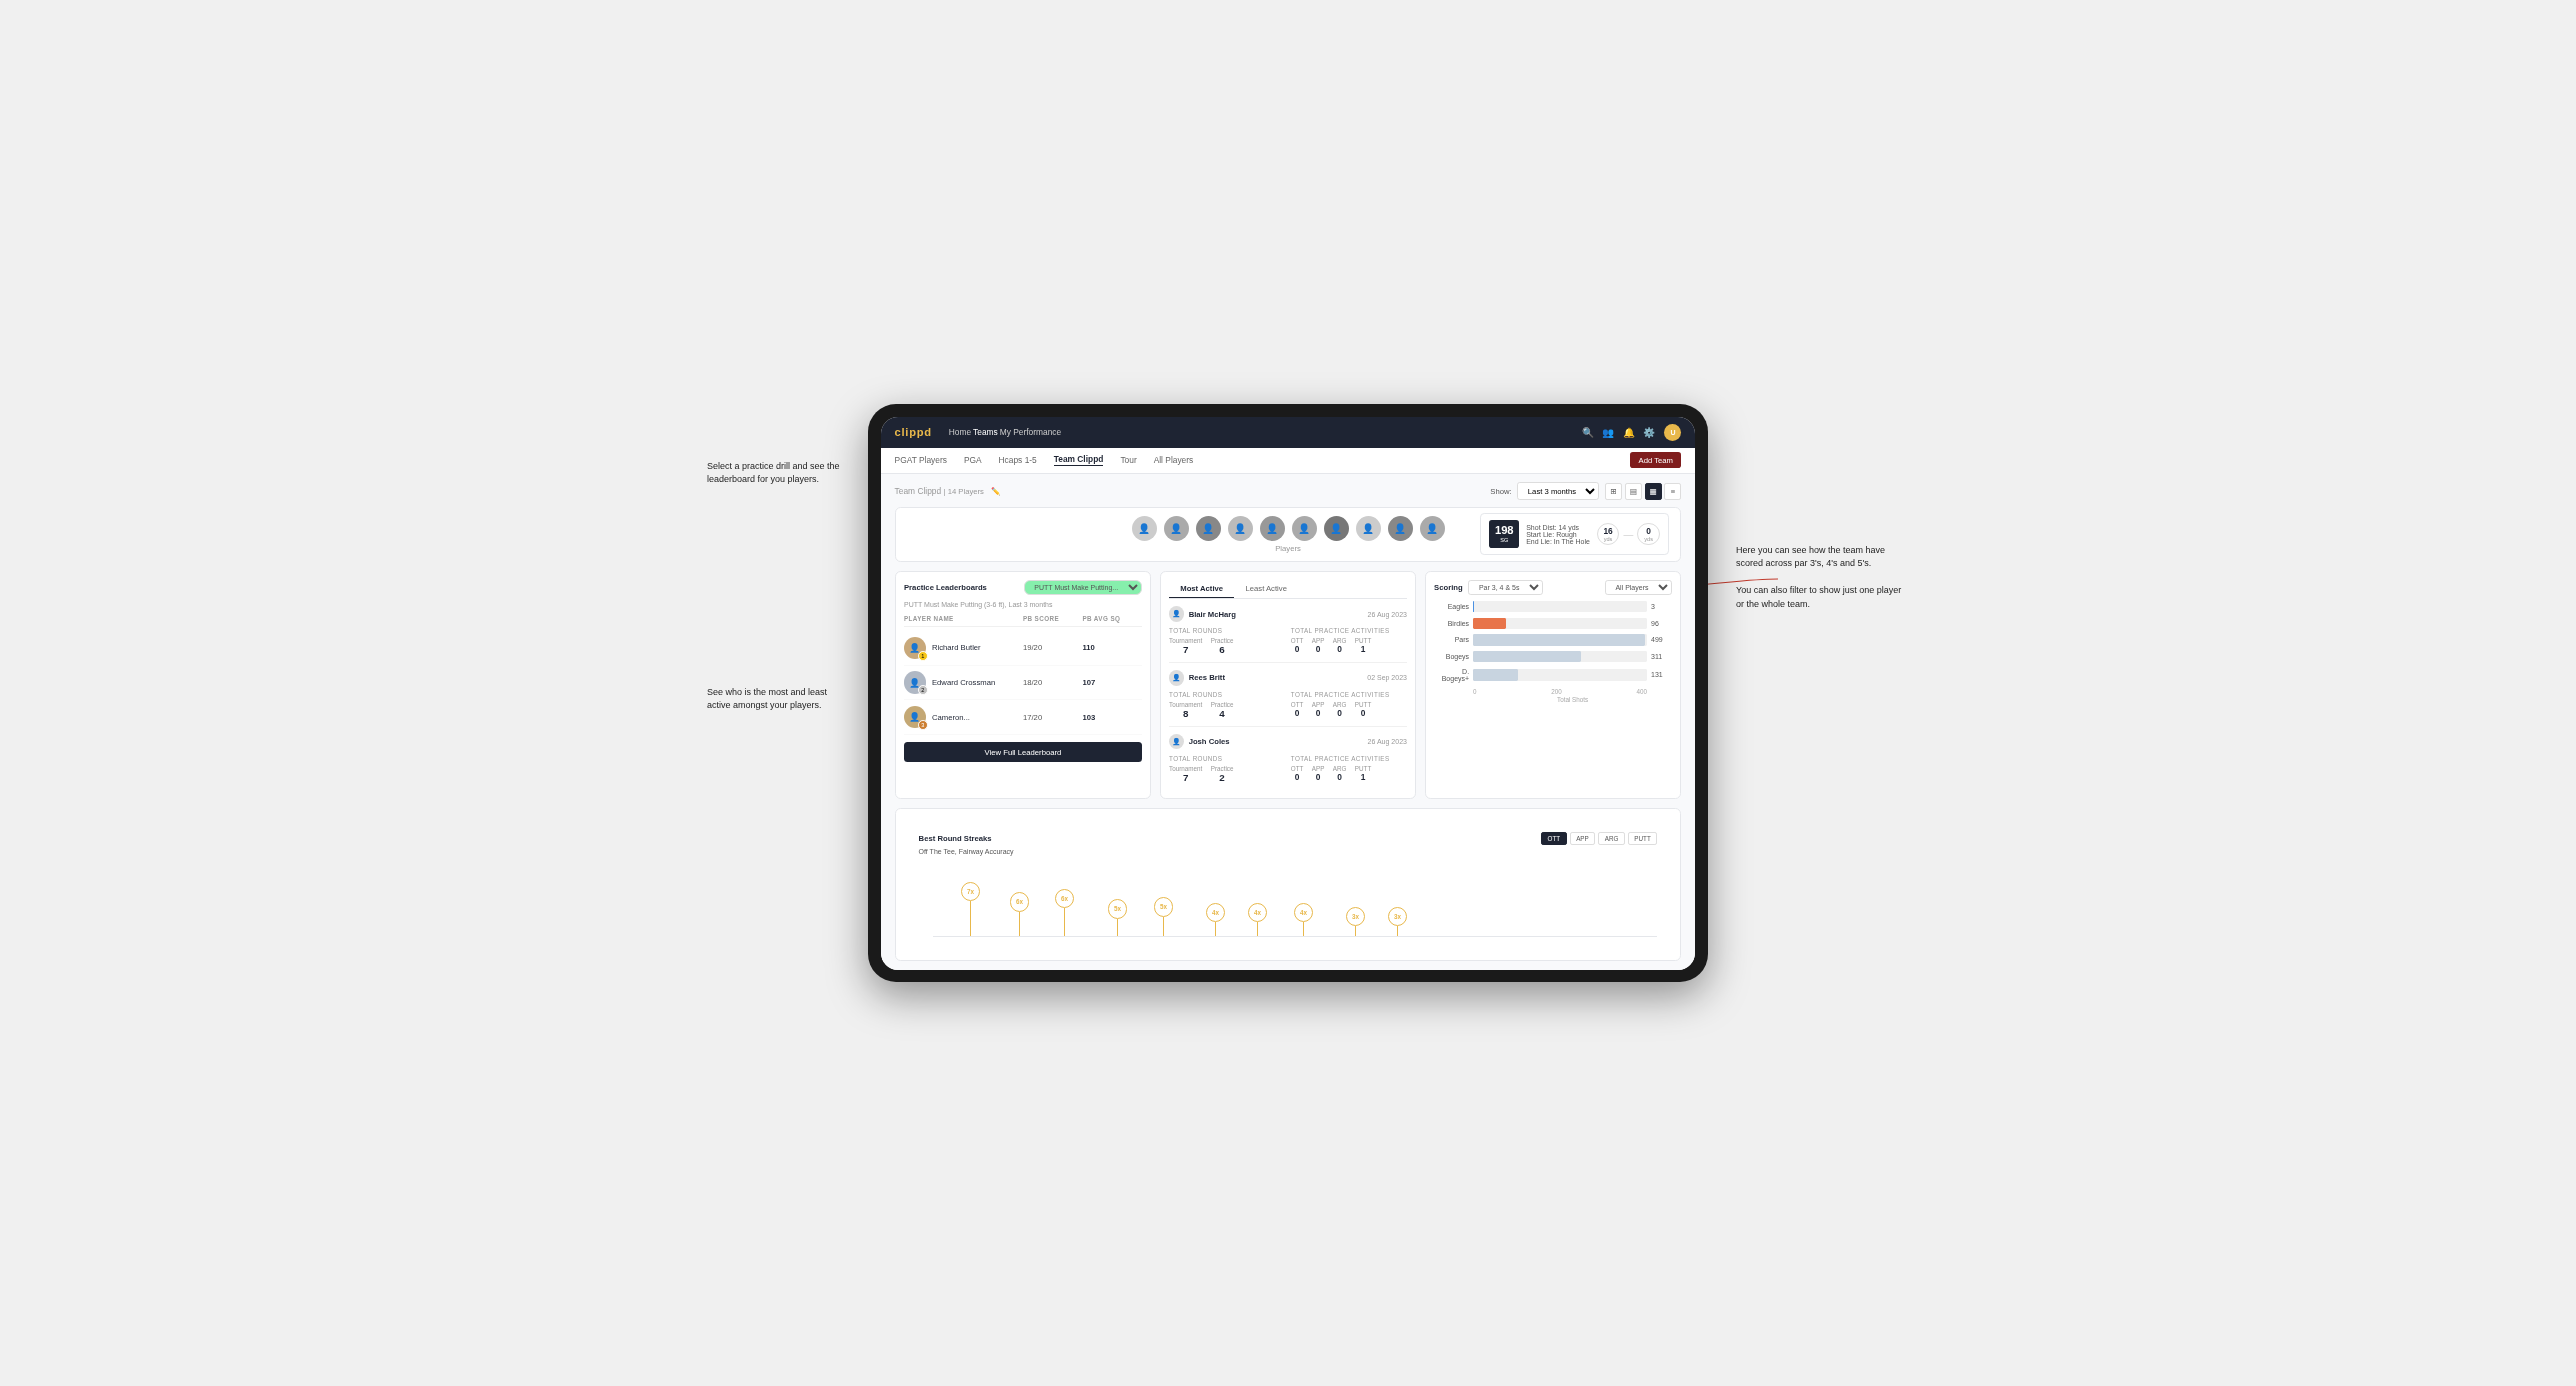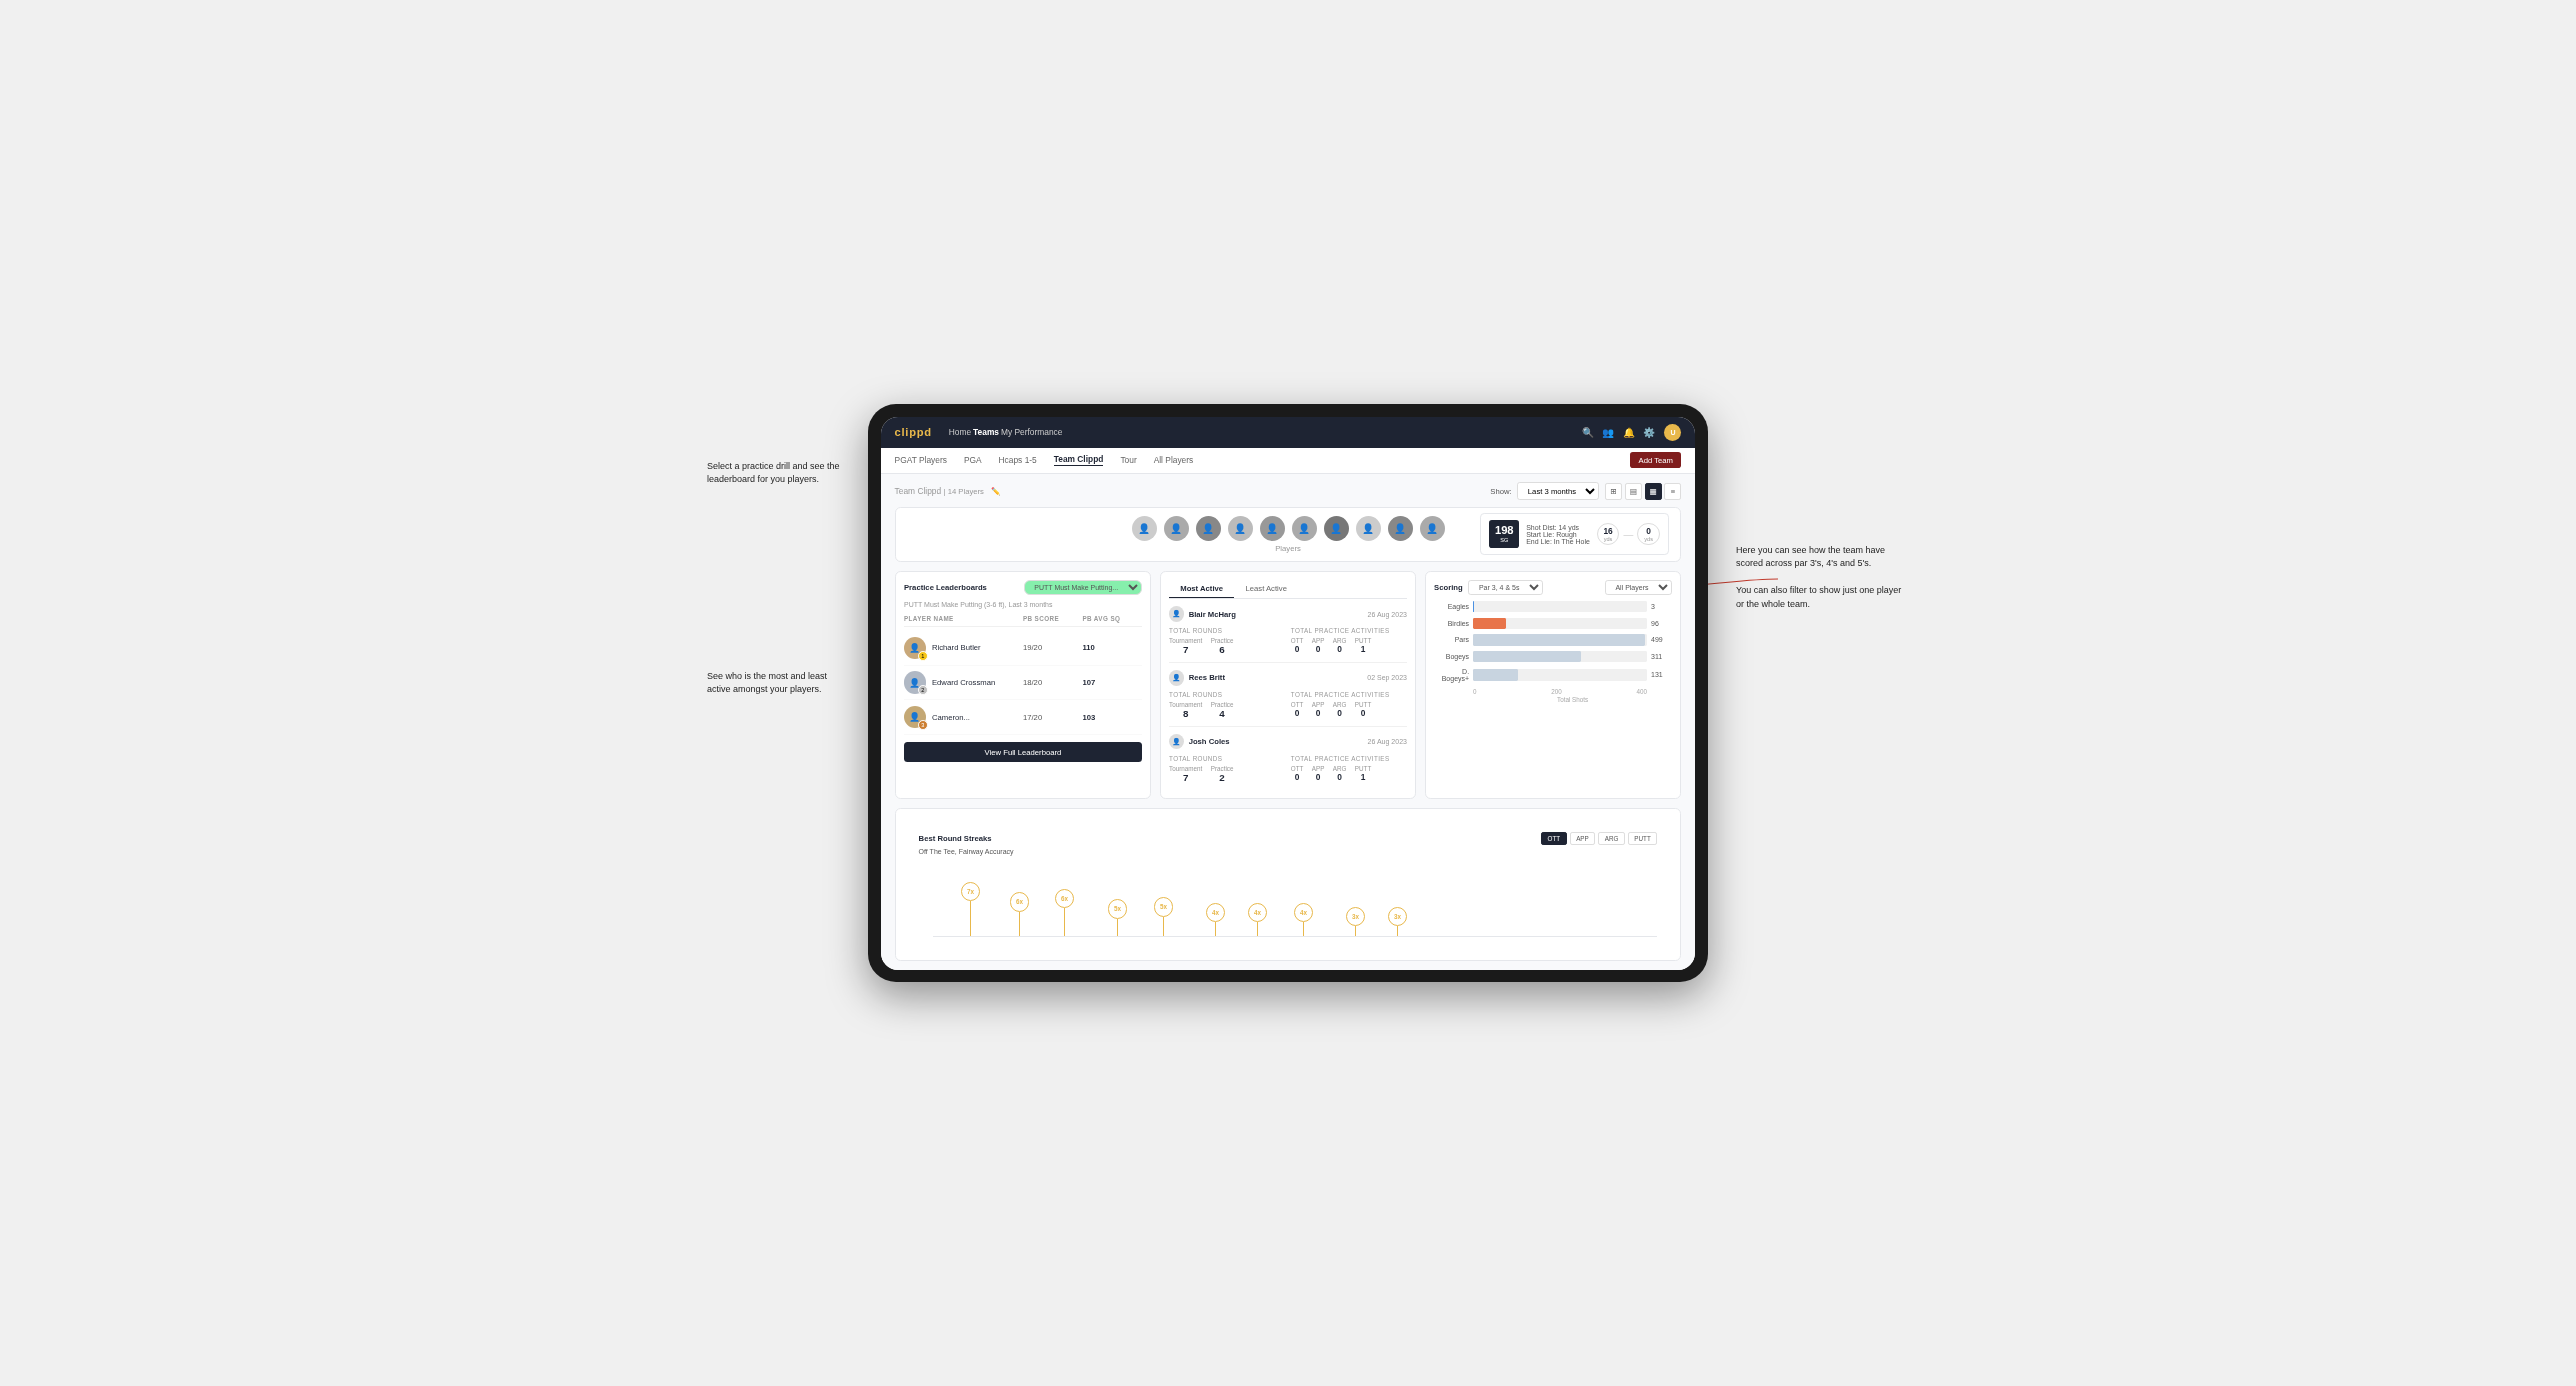--- a/index.html
+++ b/index.html
@@ -25,21 +25,21 @@
       font-size: 9px;
       color: #222;
       line-height: 1.5;
       max-width: 140px;
     }
     .annotation-top-left {
       top: 56px;
       left: -161px;
     }
     .annotation-bottom-left {
-      top: 266px;
+      top: 282px;
       left: -161px;
     }
     .annotation-right {
       top: 140px;
       right: -196px;
       max-width: 168px;
     }
 
     
     .arrow-svg {
@@ -83,21 +83,21 @@
       display: flex;
       gap: 2px;
       flex: 1;
     }
     .nav-link {
       color: #ccc;
       font-size: 8.4px;
       cursor: pointer;
       text-decoration: none;
     }
-    .nav-link.active { color: #fff; font-weight: 700; }
+    .nav-link.active { color: #fff; font-weight: 400; }
     .nav-icons {
       display: flex;
       gap: 8.4px;
       align-items: center;
     }
     .nav-icon {
       color: #ccc;
       font-size: 9.8px;
       cursor: pointer;
     }

